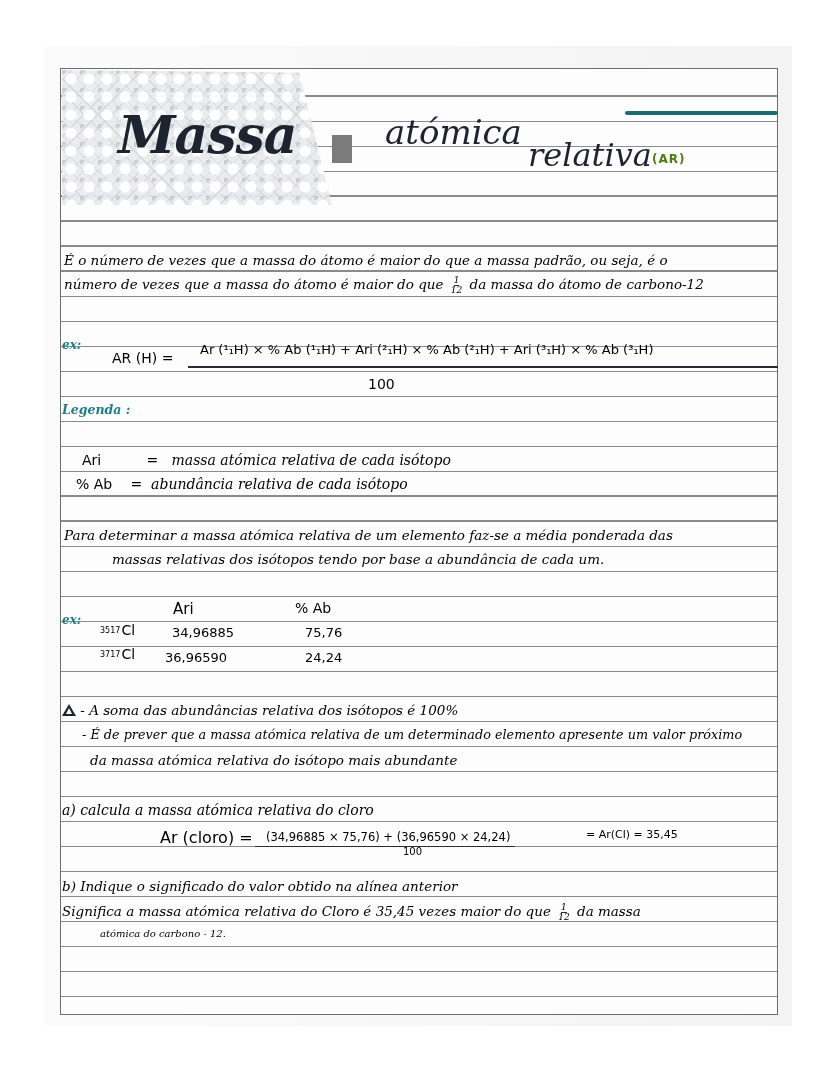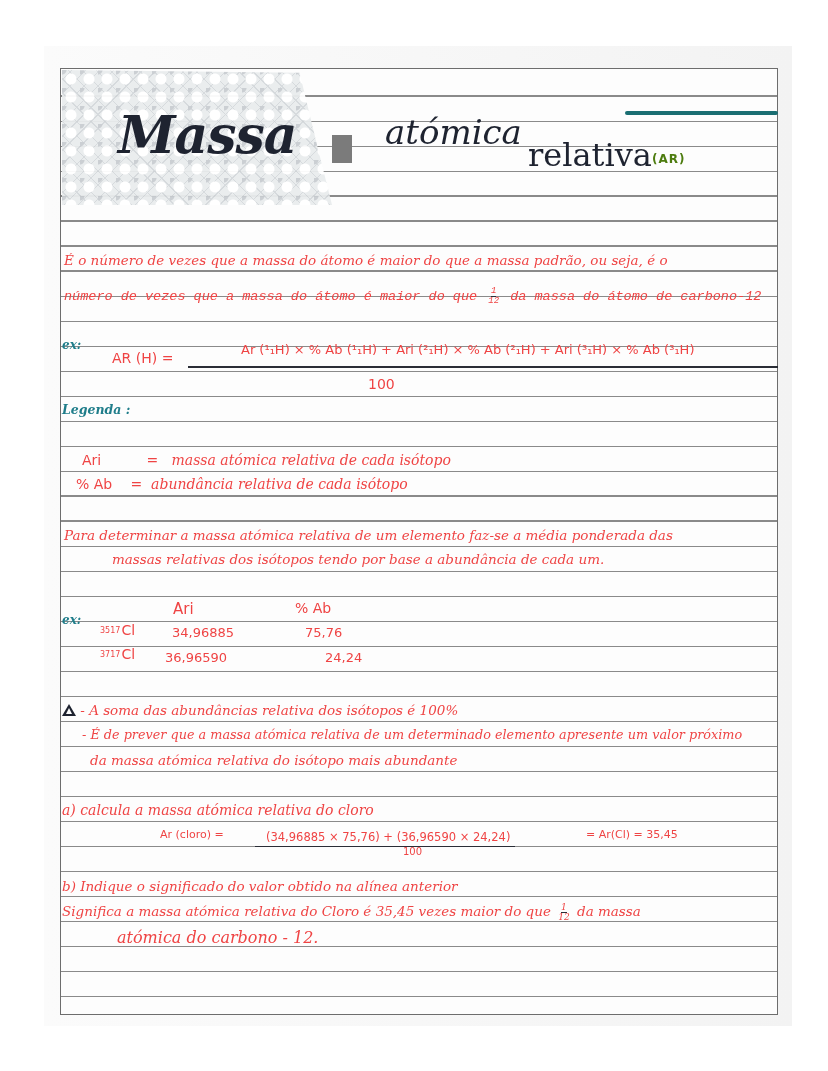--- a/index.html
+++ b/index.html
@@ -29,24 +29,24 @@
     background-size: 18px 18px, 18px 18px, auto, auto;
     clip-path: polygon(0 0, 88% 2%, 95% 60%, 100% 100%, 0 100%);
     opacity: 0.95;
   }
   .tape-shadow {
     position: absolute; left: 332px; top: 135px; width: 20px; height: 28px; background: #7b7b7b;
   }
   .h { position: absolute; color: #1e2330; white-space: nowrap; }
   .title-massa { left: 118px; top: 92px; font-family: "DejaVu Serif", serif; font-style: italic; font-size: 52px; font-weight: bold; letter-spacing: -1px; margin-top: 12px; }
   .title-atomica { left: 385px; top: 112px; font-family: "DejaVu Serif", serif; font-style: italic; font-size: 34px; }
-  .title-relativa { left: 528px; top: 136px; font-family: "DejaVu Serif", serif; font-size: 32px; text-align: center; }
+  .title-relativa { left: 528px; top: 136px; font-family: "DejaVu Serif", serif; font-style: italic; font-size: 32px; text-align: center; }
   .title-ar { left: 652px; top: 152px; font-size: 12px; font-weight: bold; color: #4d7c0f; letter-spacing: 1px; }
   .teal-stroke { position: absolute; left: 625px; top: 111px; width: 153px; height: 4px; background: #1a6e72; border-radius: 2px; }
-  .t { position: absolute; white-space: nowrap; color: #ef4444; font-family: "DejaVu Serif", serif; font-style: italic; font-size: 13.5px; }
+  .t { position: absolute; white-space: nowrap; color: #000000; font-family: "DejaVu Serif", serif; font-style: italic; font-size: 13.5px; }
   .teal { color: #1f7d8a; font-weight: bold; margin-top: 10px; }
   .mono { font-family: "DejaVu Sans", sans-serif; font-style: normal; }
   .frac { display: inline-flex; flex-direction: column; align-items: center; font-size: 9px; line-height: 9px; vertical-align: middle; margin: 0 3px; }
   .frac .bar { border-bottom: 1px solid #2a2d36; }
   .formula-bar { position: absolute; left: 188px; top: 366px; width: 590px; height: 2px; background: #2a2d36; }
   .calc-bar { position: absolute; left: 255px; top: 846px; width: 260px; height: 1px; background: #2a2d36; }
   .iso { display: inline-flex; flex-direction: row; font-size: 8px; line-height: 8px; vertical-align: middle; margin-right: 1px; font-style: normal; }
   .triangle { display: inline-block; width: 0; height: 0; border-left: 7px solid transparent; border-right: 7px solid transparent; border-bottom: 12px solid #1e2330; position: relative; vertical-align: -1px; }
   .triangle::after { content: ""; position: absolute; left: -3px; top: 4px; border-left: 3px solid transparent; border-right: 3px solid transparent; border-bottom: 6px solid #fdfdfd; }
 </style>
@@ -58,32 +58,32 @@
 
 <div class="tape"></div>
 <div class="tape-shadow"></div>
 <div class="teal-stroke"></div>
 <div class="h title-massa">Massa</div>
 <div class="h title-atomica">atómica</div>
 <div class="h title-relativa">relativa</div>
 <div class="h title-ar">(AR)</div>
 
 <div class="t" style="left:64px; top:252px;">É o número de vezes que a massa do átomo é maior do que a massa padrão, ou seja, é o</div>
-<div class="t" style="left:64px; top:287px;font-family:Liberation Mono, monospace;">
+<div class="t" style="left:64px; top:276px;">
   <span>número de vezes que a massa do átomo é maior do que</span>
   <span class="frac">
       <span class="bar">1</span>
       <span>12</span>
     </span>
   <span>da massa do átomo de carbono-12</span>
 </div>
 
 <div class="t teal" style="left:62px; top:328px; font-size:12px;">ex:</div>
 <div class="t mono" style="left:112px; top:350px; font-size:14px;">AR (H) =</div>
-<div class="t mono" style="left:200px; top:342px; font-size:13px;margin-left:41px;">Ar (¹₁H) × % Ab (¹₁H) + Ari (²₁H) × % Ab (²₁H) + Ari (³₁H) × % Ab (³₁H)</div>
+<div class="t mono" style="left:200px; top:342px; font-size:13px;">Ar (¹₁H) × % Ab (¹₁H) + Ari (²₁H) × % Ab (²₁H) + Ari (³₁H) × % Ab (³₁H)</div>
 <div class="formula-bar"></div>
 <div class="t mono" style="left:368px; top:376px; font-size:14px;">100</div>
 
 <div class="t teal" style="left:62px; top:392px; font-size:12.5px;">Legenda :</div>
 <div class="t" style="left:82px; top:452px; font-size:14px;">
   <span class="mono" style="display:inline-block; width:60px;">Ari</span>
   <span>=</span>&nbsp;&nbsp;
   <span>massa atómica relativa de cada isótopo</span>
 </div>
 <div class="t" style="left:76px; top:476px; font-size:14px;">
@@ -108,38 +108,38 @@
 <div class="t mono" style="left:172px; top:625px; font-size:13px;">34,96885</div>
 <div class="t mono" style="left:305px; top:625px; font-size:13px;">75,76</div>
 
 <div class="t mono" style="left:100px; top:646px; font-size:14px;">
   <span class="iso">
       <span>37</span>
       <span>17</span>
     </span><span>Cl</span>
 </div>
 <div class="t mono" style="left:165px; top:650px; font-size:13px;">36,96590</div>
-<div class="t mono" style="left:305px; top:650px; font-size:13px;margin-left:20px;">24,24</div>
+<div class="t mono" style="left:305px; top:650px; font-size:13px;">24,24</div>
 
 <div class="t" style="left:62px; top:702px;">
   <span class="triangle"></span>
   <span>- A soma das abundâncias relativa dos isótopos é 100%</span>
 </div>
 <div class="t" style="left:82px; top:727px; font-size:12.8px;">- É de prever que a massa atómica relativa de um determinado elemento apresente um valor próximo</div>
 <div class="t" style="left:90px; top:752px;">da massa atómica relativa do isótopo mais abundante</div>
 
 <div class="t" style="left:62px; top:802px; font-size:14px;">a) calcula a massa atómica relativa do cloro</div>
-<div class="t mono" style="left:160px; top:828px; font-size:11px;">Ar (cloro) =</div>
+<div class="t mono" style="left:160px; top:828px; font-size:16px;">Ar (cloro) =</div>
 <div class="t mono" style="left:258px; top:830px; font-size:11.5px;margin-left:8px;">(34,96885 × 75,76) + (36,96590 × 24,24)</div>
 <div class="calc-bar"></div>
 <div class="t mono" style="left:403px; top:846px; font-size:10px;">100</div>
 <div class="t mono" style="left:586px; top:828px; font-size:11px;">= Ar(Cl) = 35,45</div>
 
 <div class="t" style="left:62px; top:878px; font-size:13.5px;">b) Indique o significado do valor obtido na alínea anterior</div>
 <div class="t" style="left:62px; top:903px; font-size:13.5px;">
   <span>Significa a massa atómica relativa do Cloro é 35,45 vezes maior do que</span>
   <span class="frac">
       <span class="bar">1</span>
       <span>12</span>
     </span>
   <span>da massa</span>
 </div>
-<div class="t" style="left:76px; top:928px; font-size:16px;padding-left:41px;">atómica do carbono - 12.</div>
+<div class="t" style="left:59px; top:928px; font-size:10px;padding-left:41px;">atómica do carbono - 12.</div>
 
 </body></html>

